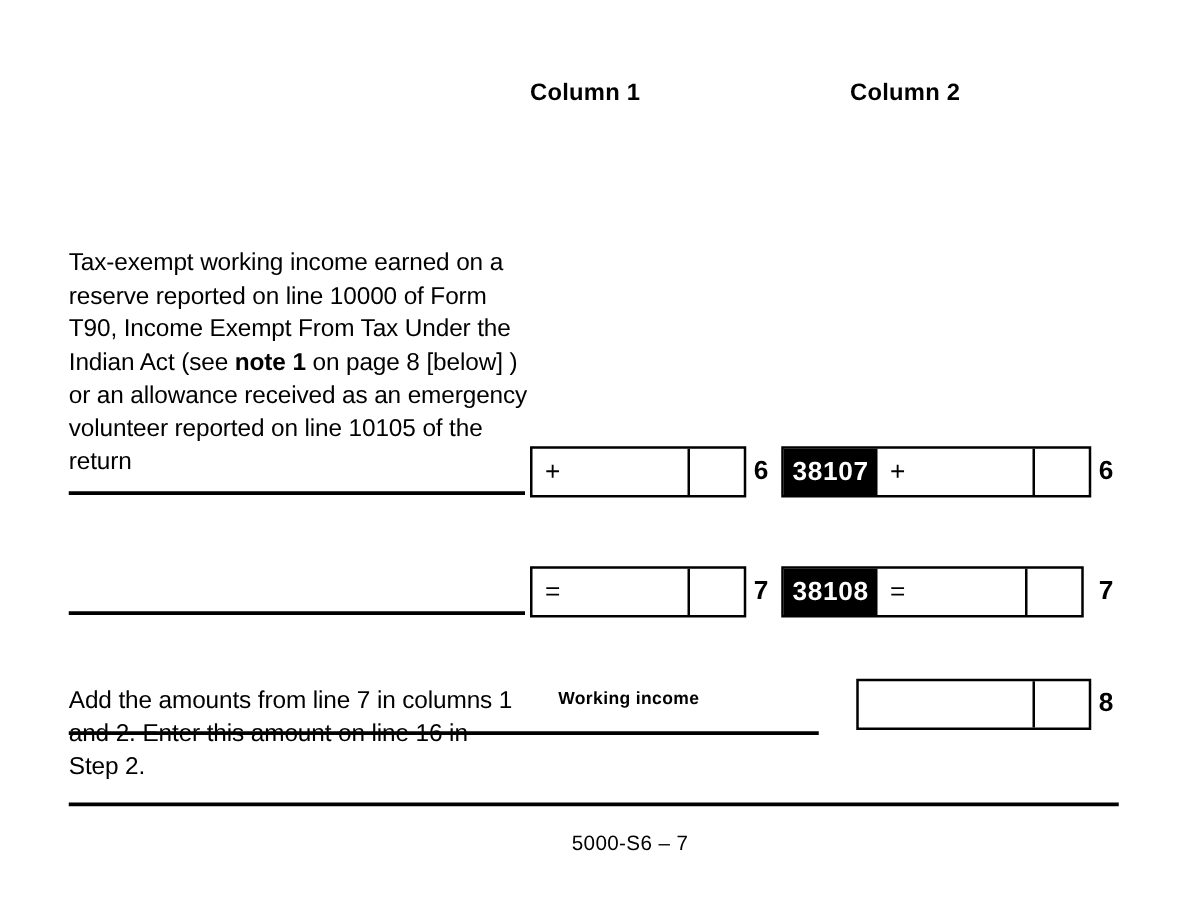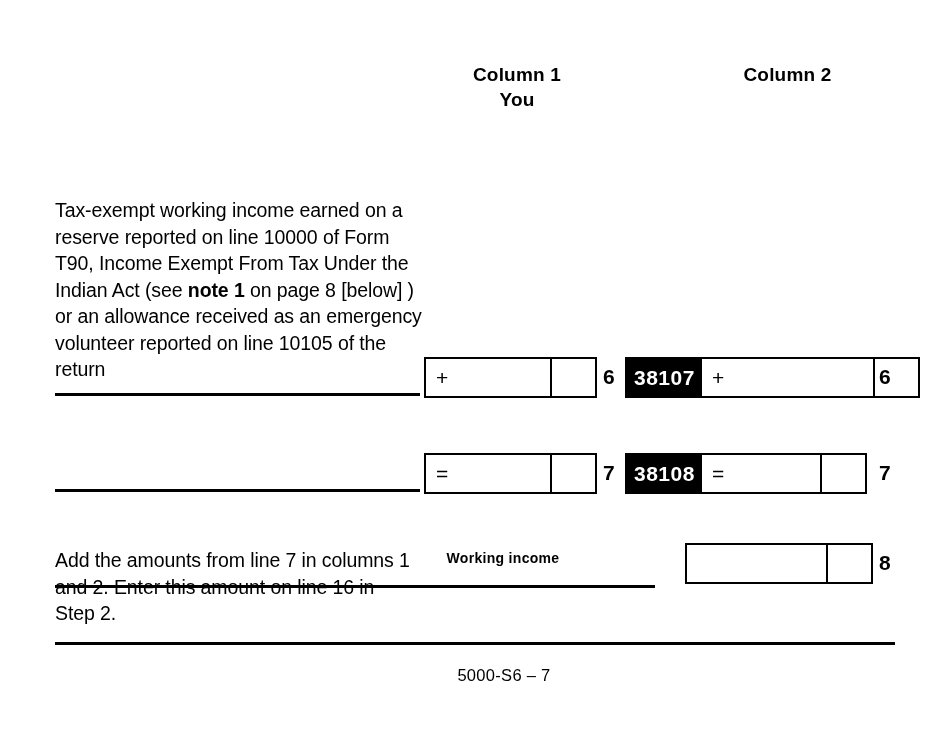--- a/index.html
+++ b/index.html
@@ -22,21 +22,21 @@
     width: 950px;
     height: 733px;
   }
 
   
   .col-head {
     position: absolute;
     font-size: 19px;
     font-weight: bold;
     line-height: 25px;
-    text-align: center;
+    text-align: left;
     letter-spacing: 0.2px;
   }
   #col1-head { left: 424px; top: 62px; width: 186px; }
   #col2-head { left: 680px; top: 62px; width: 215px; }
 
   
   .desc {
     position: absolute;
     font-size: 19.5px;
     line-height: 26.5px;
@@ -102,21 +102,21 @@
   
   .line-no {
     position: absolute;
     font-size: 21px;
     font-weight: bold;
     line-height: 40px;
   }
 
   
   #box-6-col1 { left: 424px; top: 357px; width: 173px; height: 41px; }
-  #box-6-col2 { left: 625px; top: 357px; width: 295px; height: 41px; }
+  #box-6-col2 { left: 625px; top: 357px; width: 248px; height: 41px; }
   #box-7-col1 { left: 424px; top: 453px; width: 173px; height: 41px; }
   #box-7-col2 { left: 625px; top: 453px; width: 242px; height: 41px; }
   #box-8-col2 { left: 685px; top: 543px; width: 188px; height: 41px; }
 
   #lineno-6-col1 { left: 603px; top: 357px; }
   #lineno-6-col2 { left: 879px; top: 357px; }
   #lineno-7-col1 { left: 603px; top: 453px; }
   #lineno-7-col2 { left: 879px; top: 453px; }
   #lineno-8-col2 { left: 879px; top: 543px; }
 
@@ -144,21 +144,20 @@
     padding-left: 29px;
   }
 </style>
 </head>
 <body>
 
 <div class="page">
 
   <div class="col-head" id="col1-head">
     <div>Column 1</div>
-    <div>You</div>
   </div>
 
   <div class="col-head" id="col2-head">
     <div>Column 2</div>
   </div>
 
   <div class="desc" id="desc-1"><span>Tax-exempt working income earned on a reserve reported on line 10000 of Form T90, Income Exempt From Tax Under the Indian Act (see </span><b>note 1</b><span> on page 8 [below] ) or an allowance received as an emergency volunteer reported on line 10105 of the return</span></div>
 
   <div class="rule" id="rule-1"></div>
 

